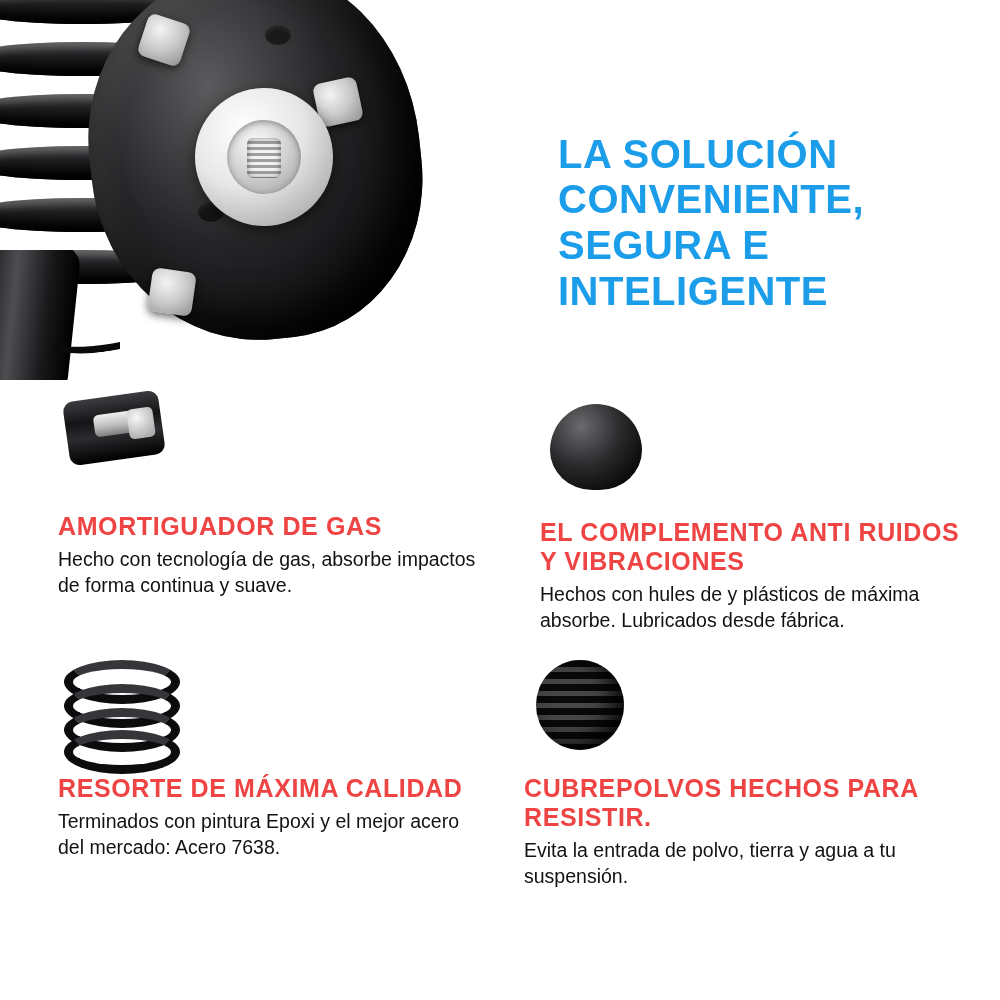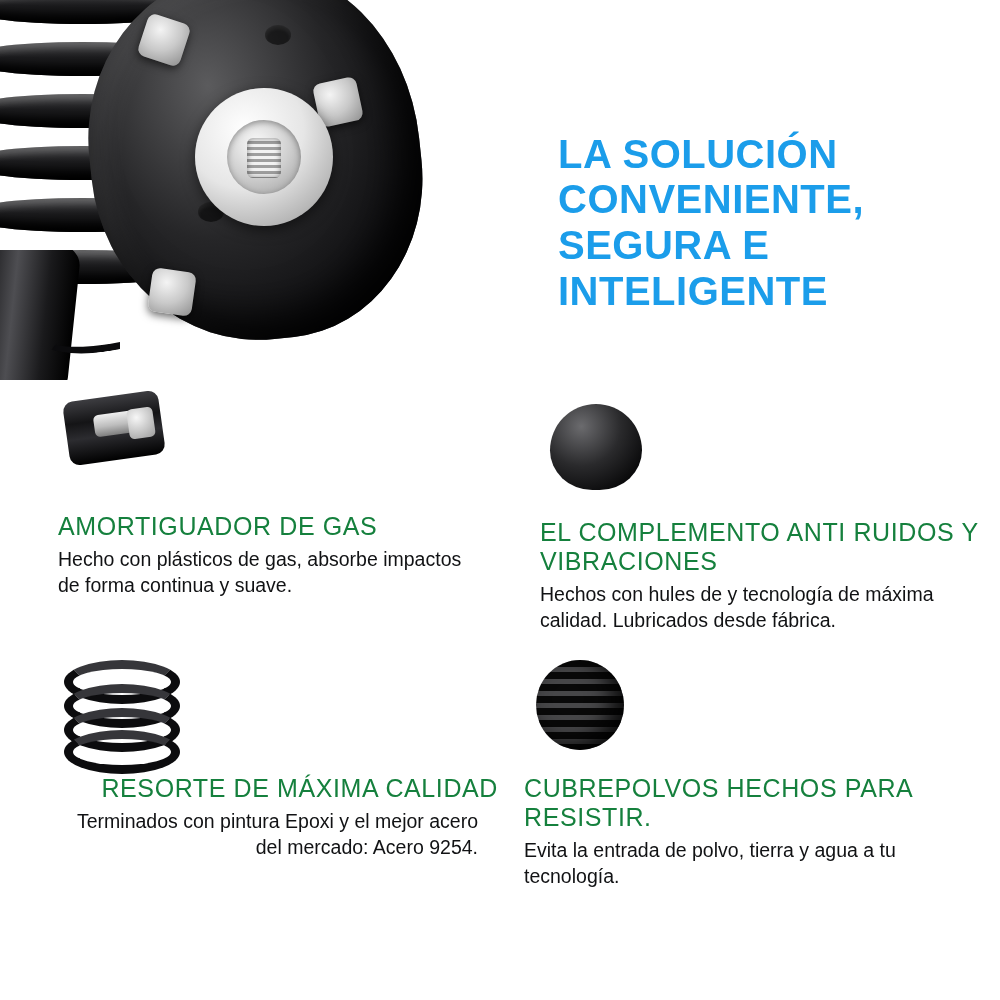--- a/index.html
+++ b/index.html
@@ -167,33 +167,33 @@
     top: 390px;
     width: 1000px;
     height: 610px;
   }
   .feature {
     position: absolute;
     width: 440px;
   }
   .f-tl { left: 58px; top: 0; }
   .f-tr { left: 540px; top: 6px; }
-  .f-bl { left: 58px; top: 262px; text-align: right; }
+  .f-bl { left: 58px; top: 262px; }
   .f-br { left: 524px; top: 262px; }
 
   .f-icon {
     width: 110px;
     height: 110px;
     position: relative;
     margin-bottom: 12px;
   }
   .f-title {
-    color: #15803d;
+    color: #ef4444;
     font-size: 25px;
-    font-weight: normal;
+    font-weight: bold;
     line-height: 1.16;
     letter-spacing: .6px;
     text-transform: uppercase;
     margin-bottom: 6px;
   }
   .f-desc {
     color: #111214;
     font-size: 19.5px;
     line-height: 1.33;
     max-width: 420px;
@@ -298,43 +298,43 @@
 
 <div class="features">
 
   <div class="feature f-tl">
     <div class="f-icon ic-shock">
       <div class="body"></div>
       <div class="rod"></div>
       <div class="cap"></div>
     </div>
     <div class="f-title">AMORTIGUADOR DE GAS</div>
-    <div class="f-desc">Hecho con plásticos de gas, absorbe impactos de forma continua y suave.</div>
+    <div class="f-desc">Hecho con tecnología de gas, absorbe impactos de forma continua y suave.</div>
   </div>
 
   <div class="feature f-tr">
     <div class="f-icon ic-bump">
       <div class="blob"></div>
     </div>
     <div class="f-title">EL COMPLEMENTO ANTI RUIDOS Y VIBRACIONES</div>
-    <div class="f-desc">Hechos con hules de y tecnología de máxima calidad. Lubricados desde fábrica.</div>
+    <div class="f-desc">Hechos con hules de y plásticos de máxima absorbe. Lubricados desde fábrica.</div>
   </div>
 
   <div class="feature f-bl">
     <div class="f-icon ic-spring">
       <div class="turn" style="top:8px"></div>
       <div class="turn" style="top:32px"></div>
       <div class="turn" style="top:56px"></div>
       <div class="turn" style="top:78px"></div>
     </div>
     <div class="f-title">RESORTE DE MÁXIMA CALIDAD</div>
-    <div class="f-desc">Terminados con pintura Epoxi  y el mejor acero del mercado: Acero 9254.</div>
+    <div class="f-desc">Terminados con pintura Epoxi  y el mejor acero del mercado: Acero 7638.</div>
   </div>
 
   <div class="feature f-br">
     <div class="f-icon ic-boot">
       <div class="boot"></div>
     </div>
     <div class="f-title">CUBREPOLVOS HECHOS PARA RESISTIR.</div>
-    <div class="f-desc">Evita la entrada de polvo, tierra y agua a tu tecnología.</div>
+    <div class="f-desc">Evita la entrada de polvo, tierra y agua a tu suspensión.</div>
   </div>
 
 </div>
 
 </body></html>

